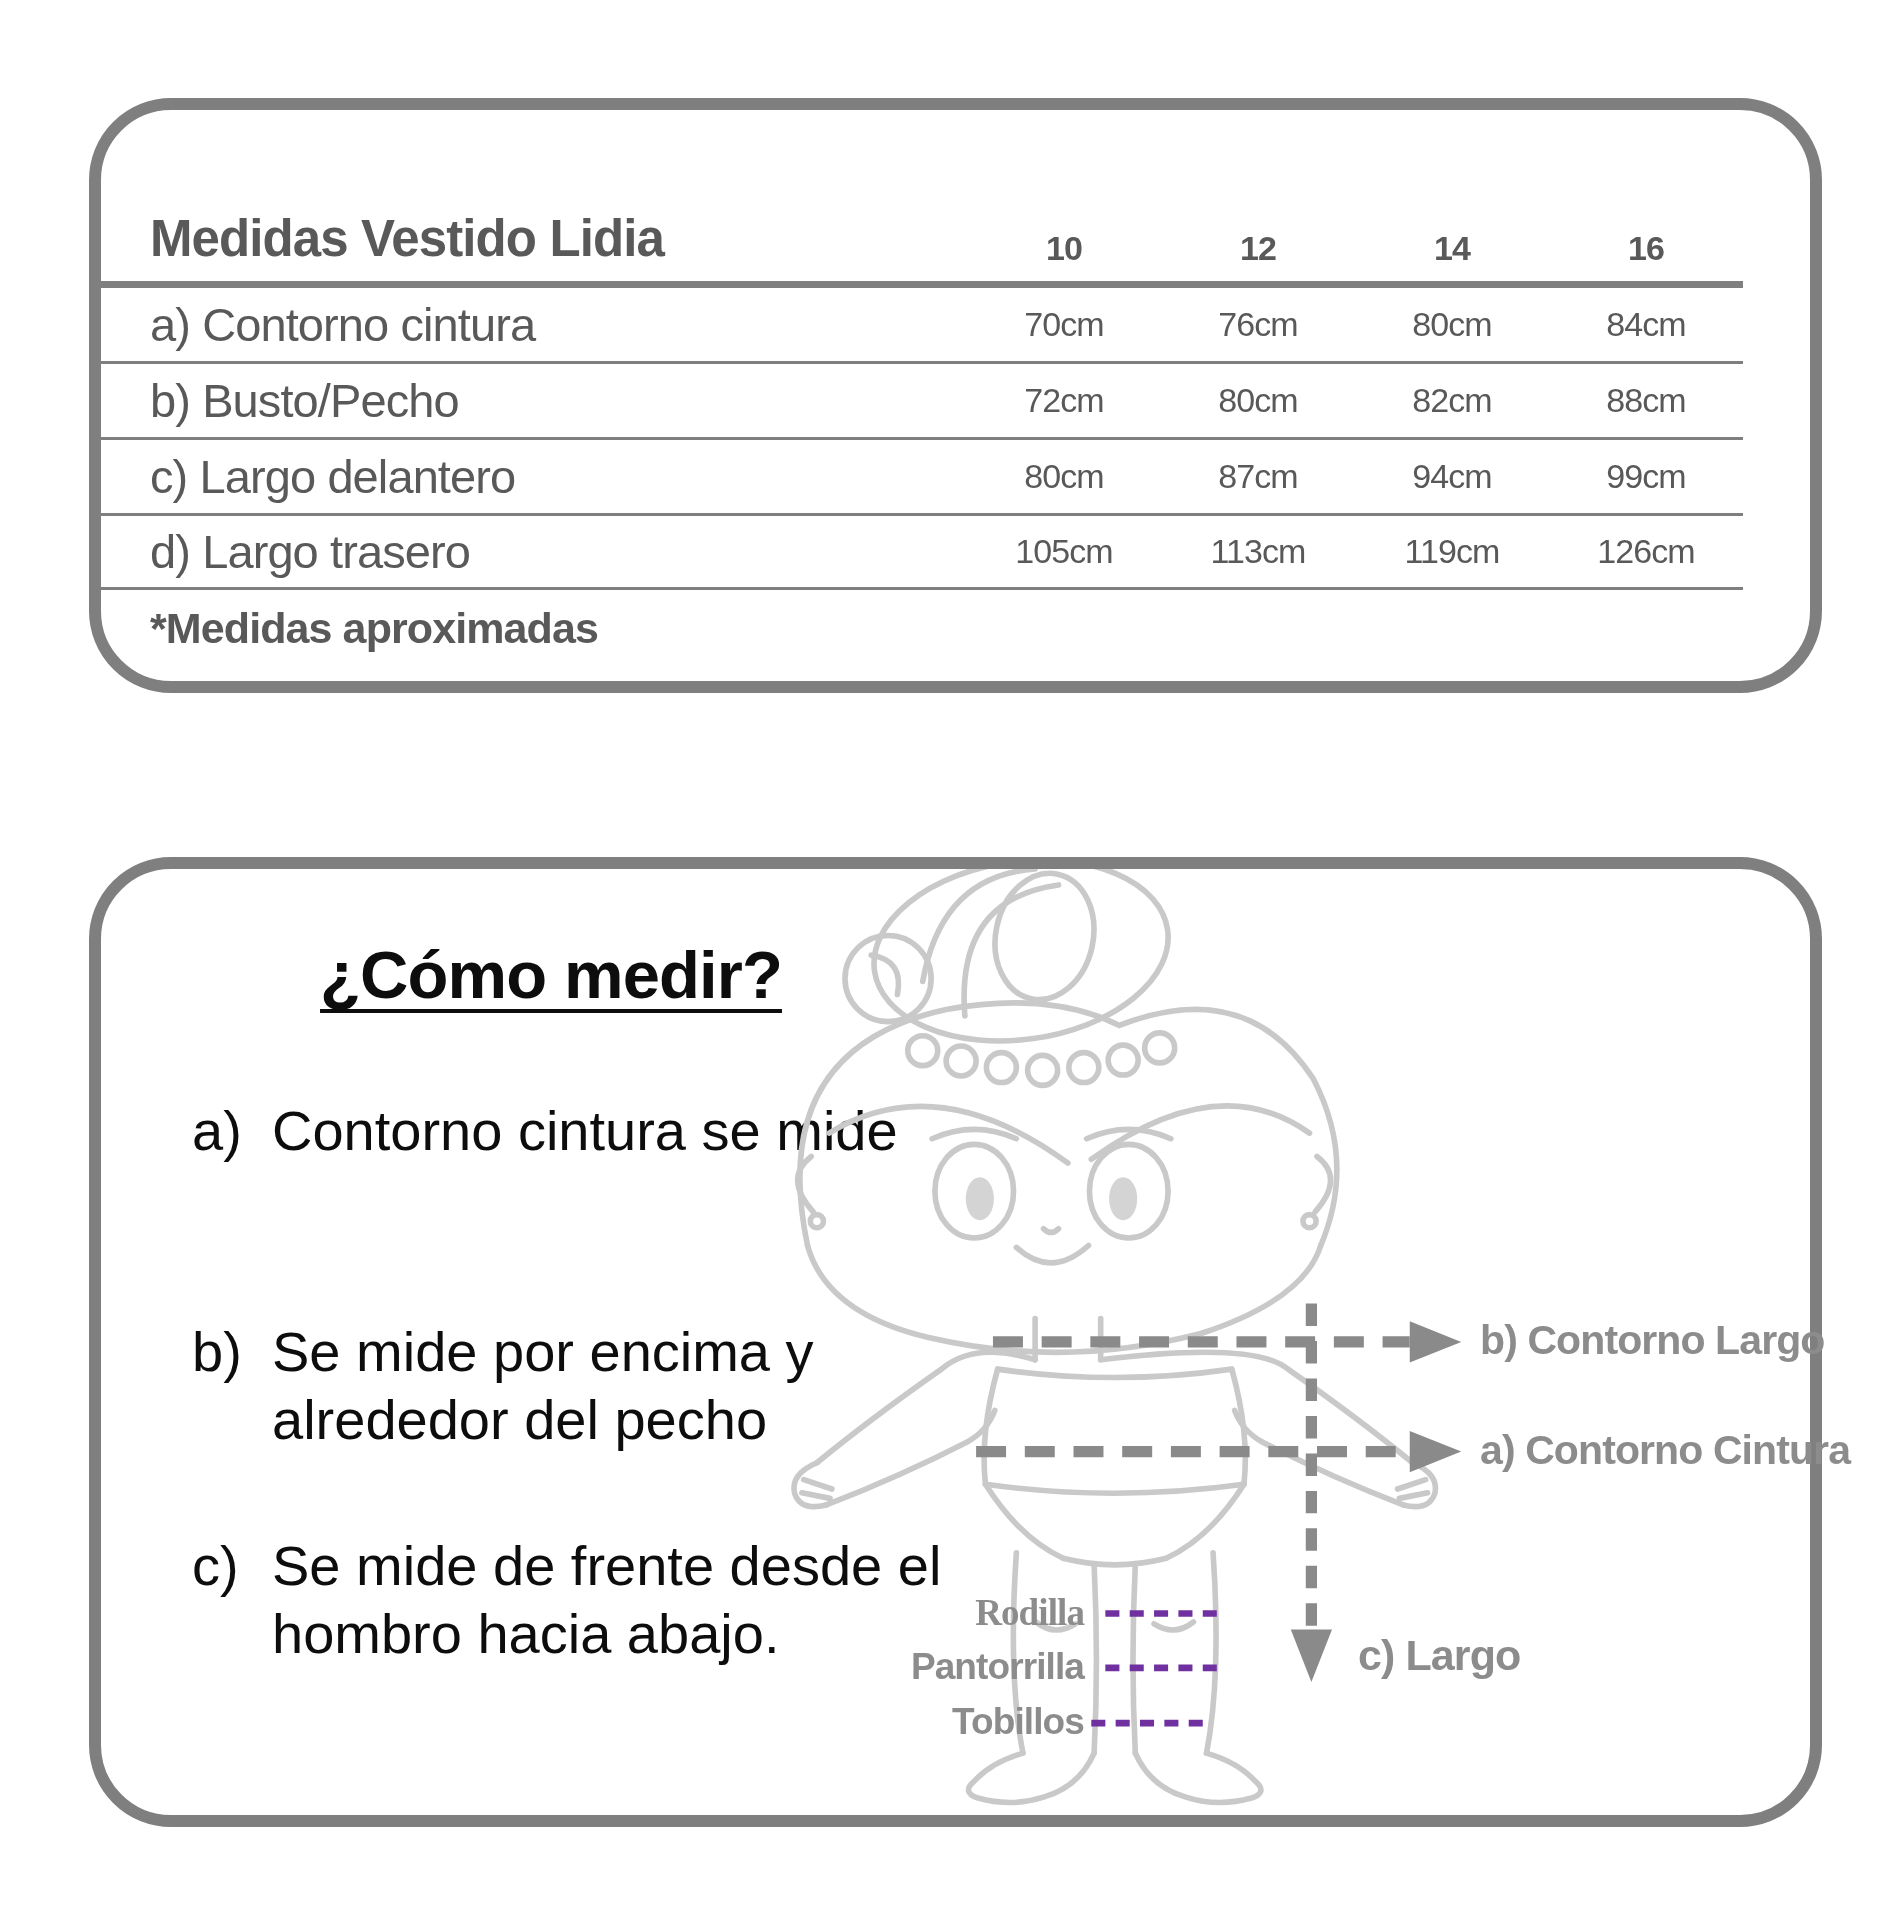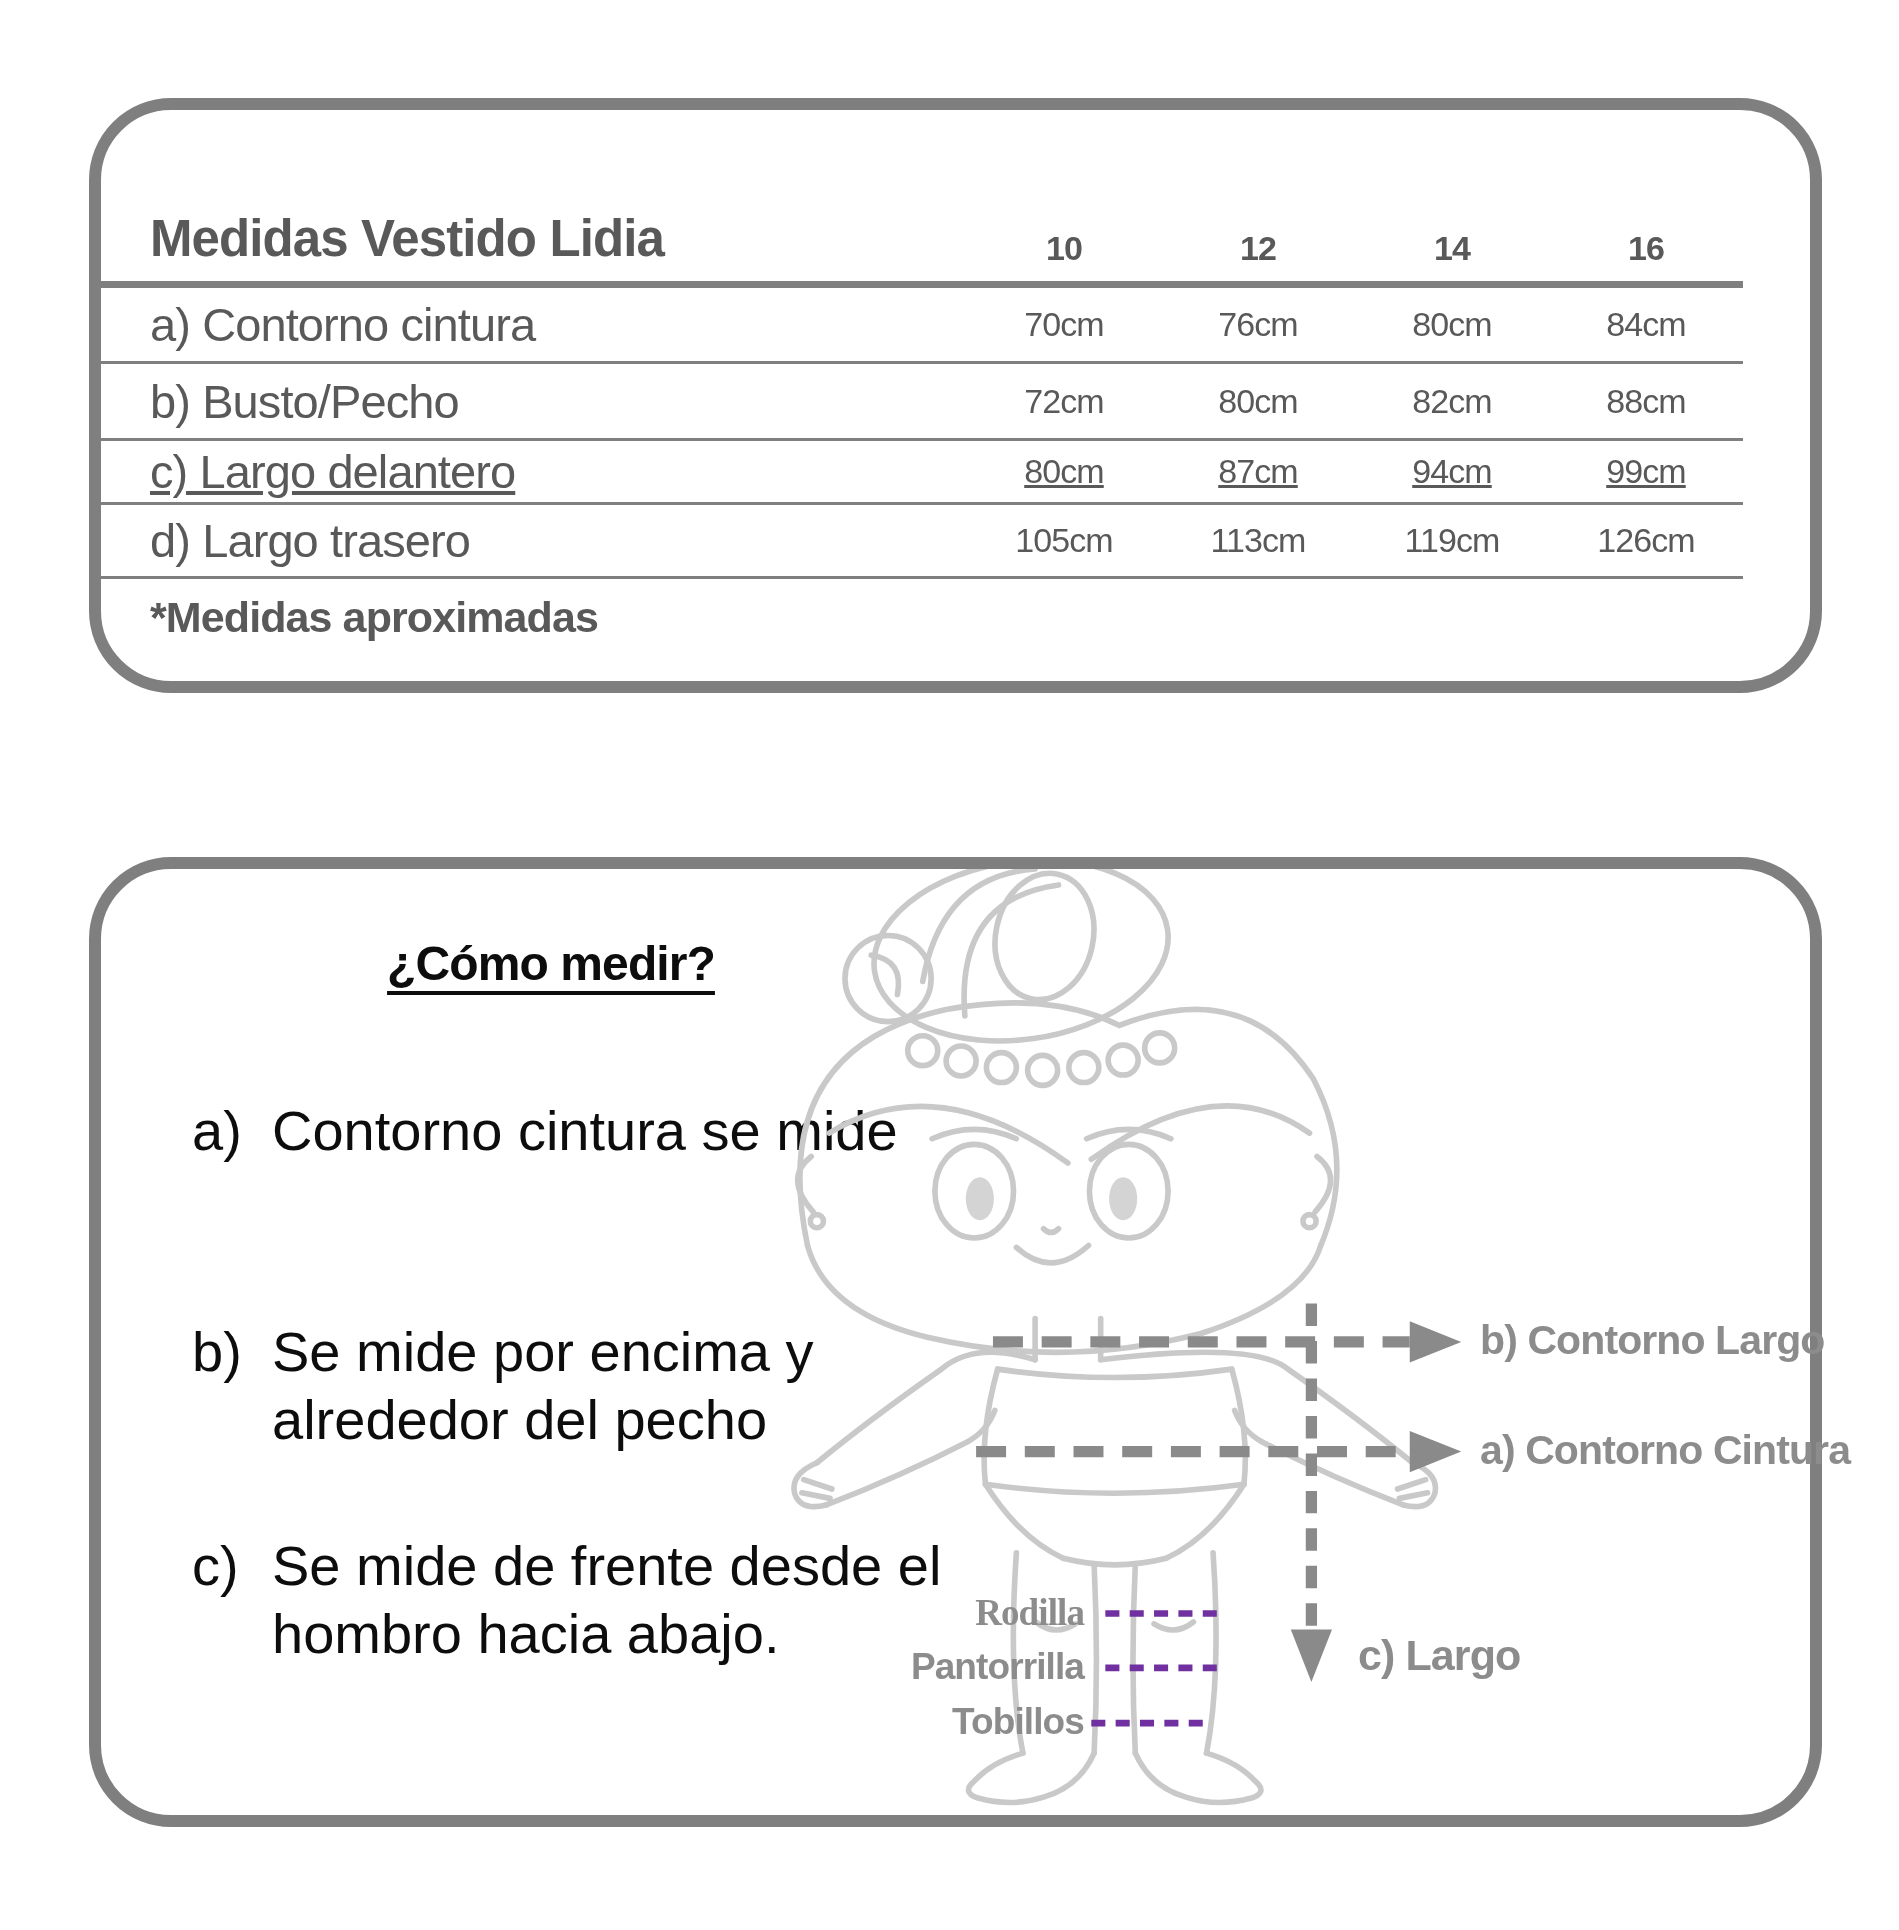--- a/index.html
+++ b/index.html
@@ -10,32 +10,32 @@
   .card-table{top:98px;height:595px;}
   .card-measure{top:857px;height:970px;}
 
   
   .tbl{display:flex;flex-direction:column;height:571px;margin-right:67px;color:#595959;
        letter-spacing:-0.9px;}
   .trow{display:flex;align-items:center;box-sizing:border-box;}
   .trow-head{height:171px;align-items:flex-end;padding-bottom:13px;}
   .row-a{height:80px;border-top:7.5px solid #7f7f7f;}
   .row-b{height:77px;border-top:3.7px solid #7f7f7f;}
-  .row-c{height:64px;border-top:3.7px solid #7f7f7f;text-decoration:underline;}
+  .row-c{height:76px;border-top:3.7px solid #7f7f7f;}
   .row-d{height:74px;border-top:3.7px solid #7f7f7f;}
   .trow-foot{height:94px;border-top:3.7px solid #7f7f7f;align-items:flex-start;padding-top:14px;}
   .tlabel{flex:1;padding-left:49px;font-size:47px;}
   .ttitle{font-size:51px;font-weight:bold;}
   .tcell{width:194px;text-align:center;font-size:34px;}
   .thead{font-weight:bold;}
   .tfoot{padding-left:49px;font-size:43px;font-weight:bold;}
 
   
   .h2m-heading{position:absolute;left:75px;top:67px;width:750px;text-align:center;
-       font-size:48px;font-weight:bold;color:#0d0d0d;text-decoration:underline;
+       font-size:67px;font-weight:bold;color:#0d0d0d;text-decoration:underline;
        text-decoration-thickness:3.7px;text-underline-offset:11.2px;letter-spacing:-0.9px;}
   .step{position:absolute;display:flex;color:#0d0d0d;font-size:56px;line-height:68px;}
   .step .marker{position:absolute;left:91px;}
   .step .lines{position:absolute;left:171px;white-space:nowrap;}
   .step-a{top:228px;}
   .step-b{top:449px;}
   .step-c{top:663px;}
 
   .diag-label{position:absolute;color:#8c8c8c;font-weight:bold;letter-spacing:-0.9px;
        white-space:nowrap;}

